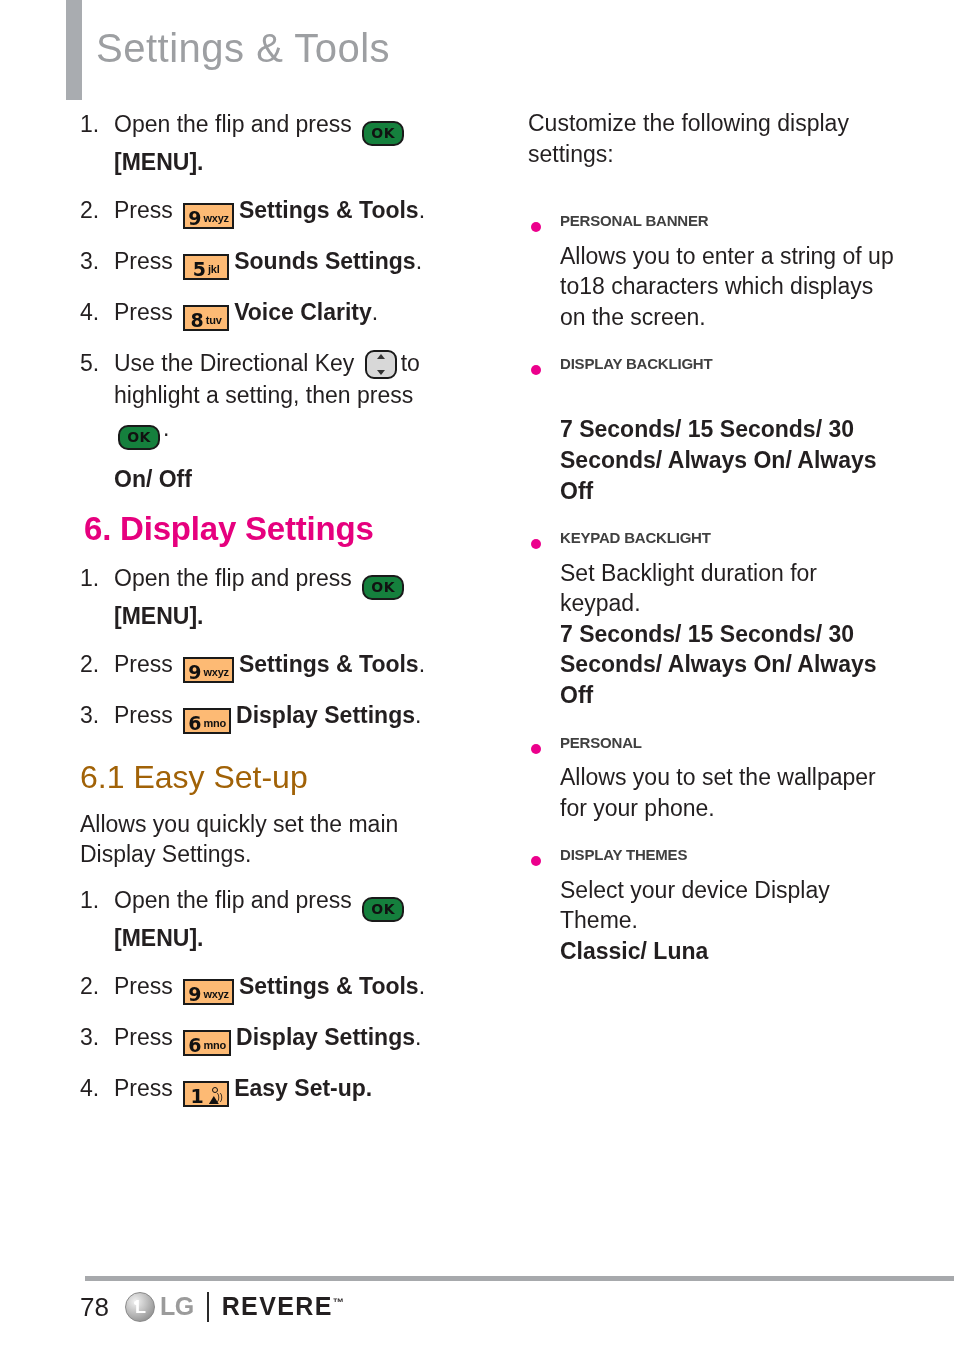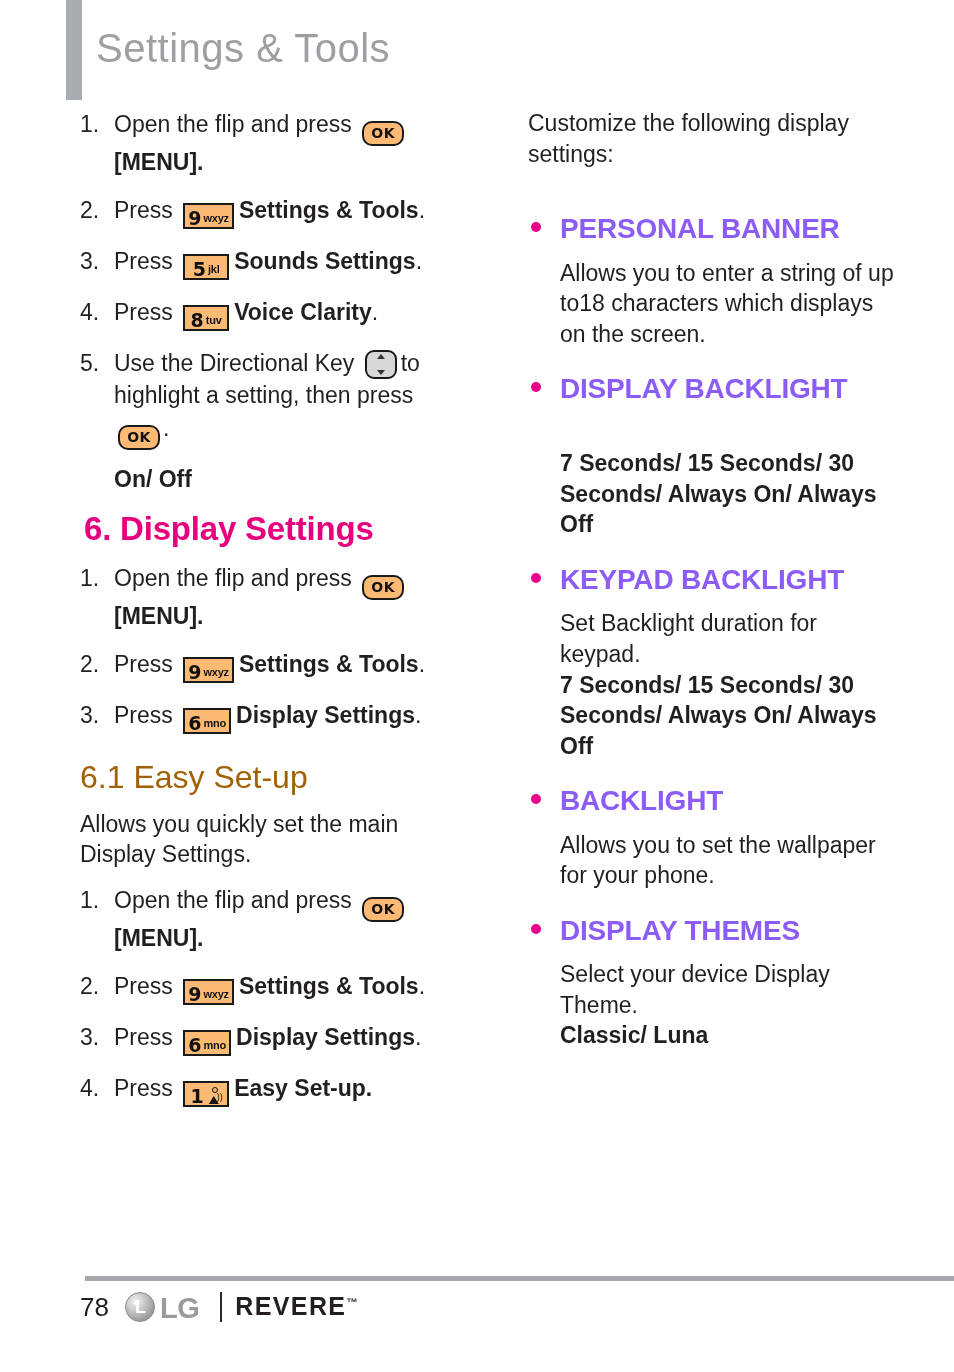--- a/index.html
+++ b/index.html
@@ -147,21 +147,21 @@
     line-height: 9px;
     color: #111;
   }
 
   
   .key-ok {
     display: inline-block;
     vertical-align: -6px;
     box-sizing: border-box;
     border: 2px solid #1a1a1a;
-    background: #fdba74;
+    background: #15803d;
     border-radius: 10px;
     height: 25px;
     width: 42px;
     margin: 0 3px 0 4px;
     line-height: 21px;
     text-align: center;
     font-family: "DejaVu Sans", sans-serif;
     font-size: 14px;
     font-weight: bold;
     color: #111;
@@ -225,23 +225,23 @@
   .bullet-dot {
     position: absolute;
     left: 3px;
     top: 11px;
     width: 10px;
     height: 10px;
     border-radius: 50%;
     background: #ec008c;
   }
   .bullet-title {
-    font-size: 28px;
-    font-weight: bold;
-    color: #8b5cf6;
+    font-size: 15px;
+    font-weight: bold;
+    color: #404040;
     line-height: 1.3;
     letter-spacing: -0.2px;
   }
   .bullet-body {
     padding-left: 32px;
     font-size: 23px;
     line-height: 1.33;
     color: #231f20;
     margin: 8px 0 22px 0;
   }
@@ -302,25 +302,25 @@
     position: absolute;
     left: 9px;
     top: 4px;
     font-size: 18px;
     font-weight: bold;
     color: #ffffff;
     line-height: 20px;
     font-family: "Liberation Sans", sans-serif;
   }
   .lg-word {
-    font-size: 29px;
+    font-size: 25px;
     font-weight: bold;
     color: #9b9b9b;
     letter-spacing: -0.5px;
-    margin-right: 21px;
+    margin-right: 13px;
   }
   .lg-divider {
     width: 2px;
     height: 30px;
     background: #2a2a2a;
     margin-right: 13px;
   }
   .revere-word {
     font-size: 25px;
     font-weight: bold;
@@ -441,21 +441,21 @@
     <span class="bullet-dot"></span>
     <span class="bullet-title">KEYPAD BACKLIGHT</span>
   </div>
   <div class="bullet-body">
     <span>Set Backlight duration for keypad.</span>
     <br><span class="opts">7 Seconds/ 15 Seconds/ 30 Seconds/ Always On/ Always Off</span>
   </div>
 
   <div class="bullet-item">
     <span class="bullet-dot"></span>
-    <span class="bullet-title">BACKLIGHT</span>
+    <span class="bullet-title">PERSONAL</span>
   </div>
   <div class="bullet-body">
     <span>Allows you to set the wallpaper for your phone.</span>
     <span class="opts"></span>
   </div>
 
   <div class="bullet-item">
     <span class="bullet-dot"></span>
     <span class="bullet-title">DISPLAY THEMES</span>
   </div>

